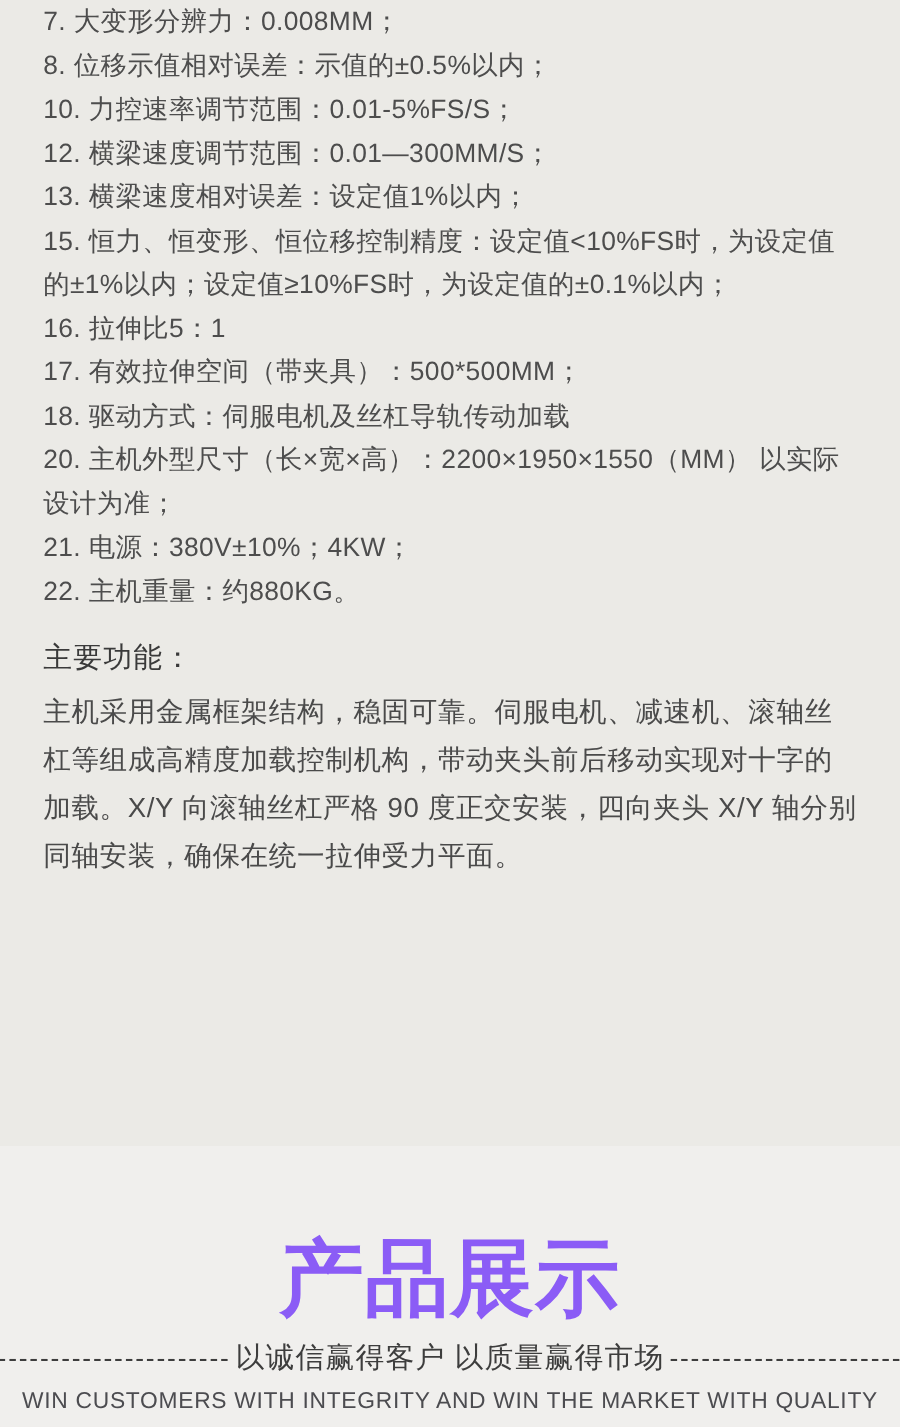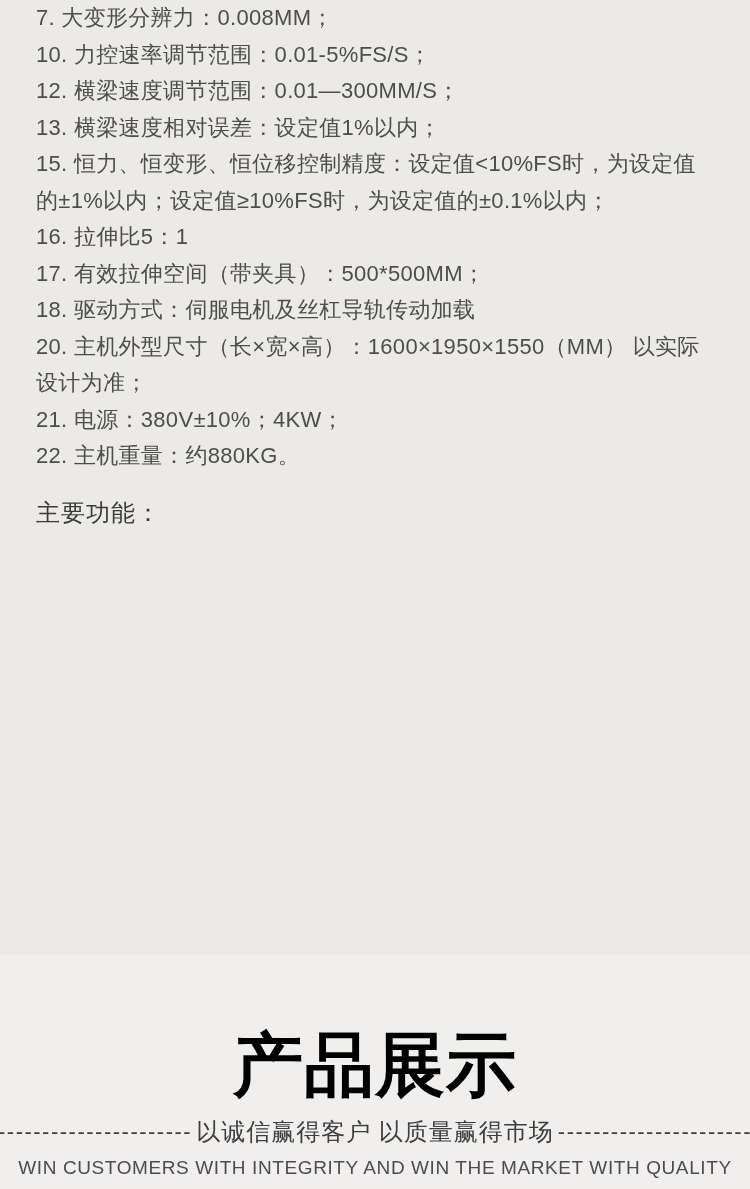--- a/index.html
+++ b/index.html
@@ -54,21 +54,21 @@
     text-align:center;
     overflow:hidden;
   }
   .showcase-title{
     margin:0;
     padding-top:76px;
     font-size:70px;
     line-height:68px;
     font-weight:800;
     letter-spacing:1px;
-    color:#000000;
+    color:#8b5cf6;
   }
   .showcase-tagline{
     margin-top:20px;
     display:flex;
     align-items:center;
     justify-content:center;
     white-space:nowrap;
     font-size:24px;
     line-height:26px;
     color:#3d3d3d;
@@ -91,32 +91,34 @@
     color:#4c4c50;
   }
 </style>
 </head>
 <body>
 
 <div class="page">
 
   <section class="spec-section">
     <p class="spec-item">7. 大变形分辨力：0.008MM；</p>
+    <p class="spec-item">8. 位移示值相对误差：示值的±0.5%以内；</p>
     <p class="spec-item">10. 力控速率调节范围：0.01-5%FS/S；</p>
     <p class="spec-item">12. 横梁速度调节范围：0.01—300MM/S；</p>
     <p class="spec-item">13. 横梁速度相对误差：设定值1%以内；</p>
     <p class="spec-item">15. 恒力、恒变形、恒位移控制精度：设定值&lt;10%FS时，为设定值的±1%以内；设定值≥10%FS时，为设定值的±0.1%以内；</p>
     <p class="spec-item">16. 拉伸比5：1</p>
     <p class="spec-item">17. 有效拉伸空间（带夹具）：500*500MM；</p>
     <p class="spec-item">18. 驱动方式：伺服电机及丝杠导轨传动加载</p>
-    <p class="spec-item">20. 主机外型尺寸（长×宽×高）：1600×1950×1550（MM） 以实际设计为准；</p>
+    <p class="spec-item">20. 主机外型尺寸（长×宽×高）：2200×1950×1550（MM） 以实际设计为准；</p>
     <p class="spec-item">21. 电源：380V±10%；4KW；</p>
     <p class="spec-item">22. 主机重量：约880KG。</p>
 
     <h3 class="functions-heading">主要功能：</h3>
+    <p class="functions-body">主机采用金属框架结构，稳固可靠。伺服电机、减速机、滚轴丝杠等组成高精度加载控制机构，带动夹头前后移动实现对十字的加载。X/Y 向滚轴丝杠严格 90 度正交安装，四向夹头 X/Y 轴分别同轴安装，确保在统一拉伸受力平面。</p>
   </section>
 
   <section class="showcase-section">
     <h1 class="showcase-title">产品展示</h1>
     <div class="showcase-tagline">
       <span class="tagline-dashes">----------------------</span>
       <span class="tagline-text">以诚信赢得客户 以质量赢得市场</span>
       <span class="tagline-dashes">----------------------</span>
     </div>
     <div class="showcase-caption">WIN CUSTOMERS WITH INTEGRITY AND WIN THE MARKET WITH QUALITY</div>

